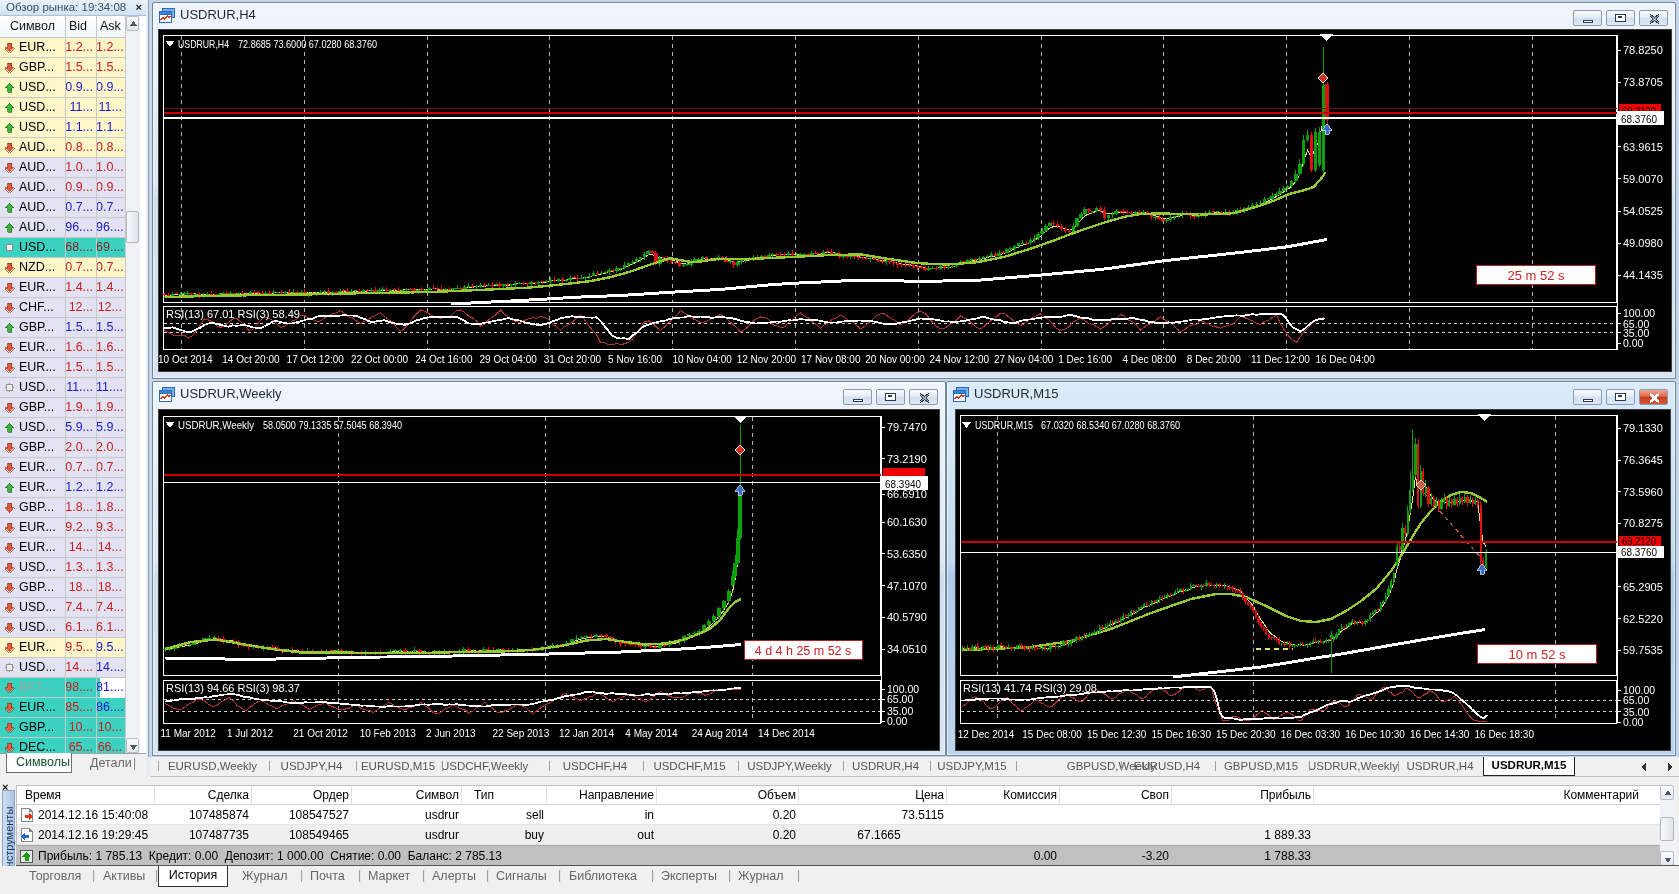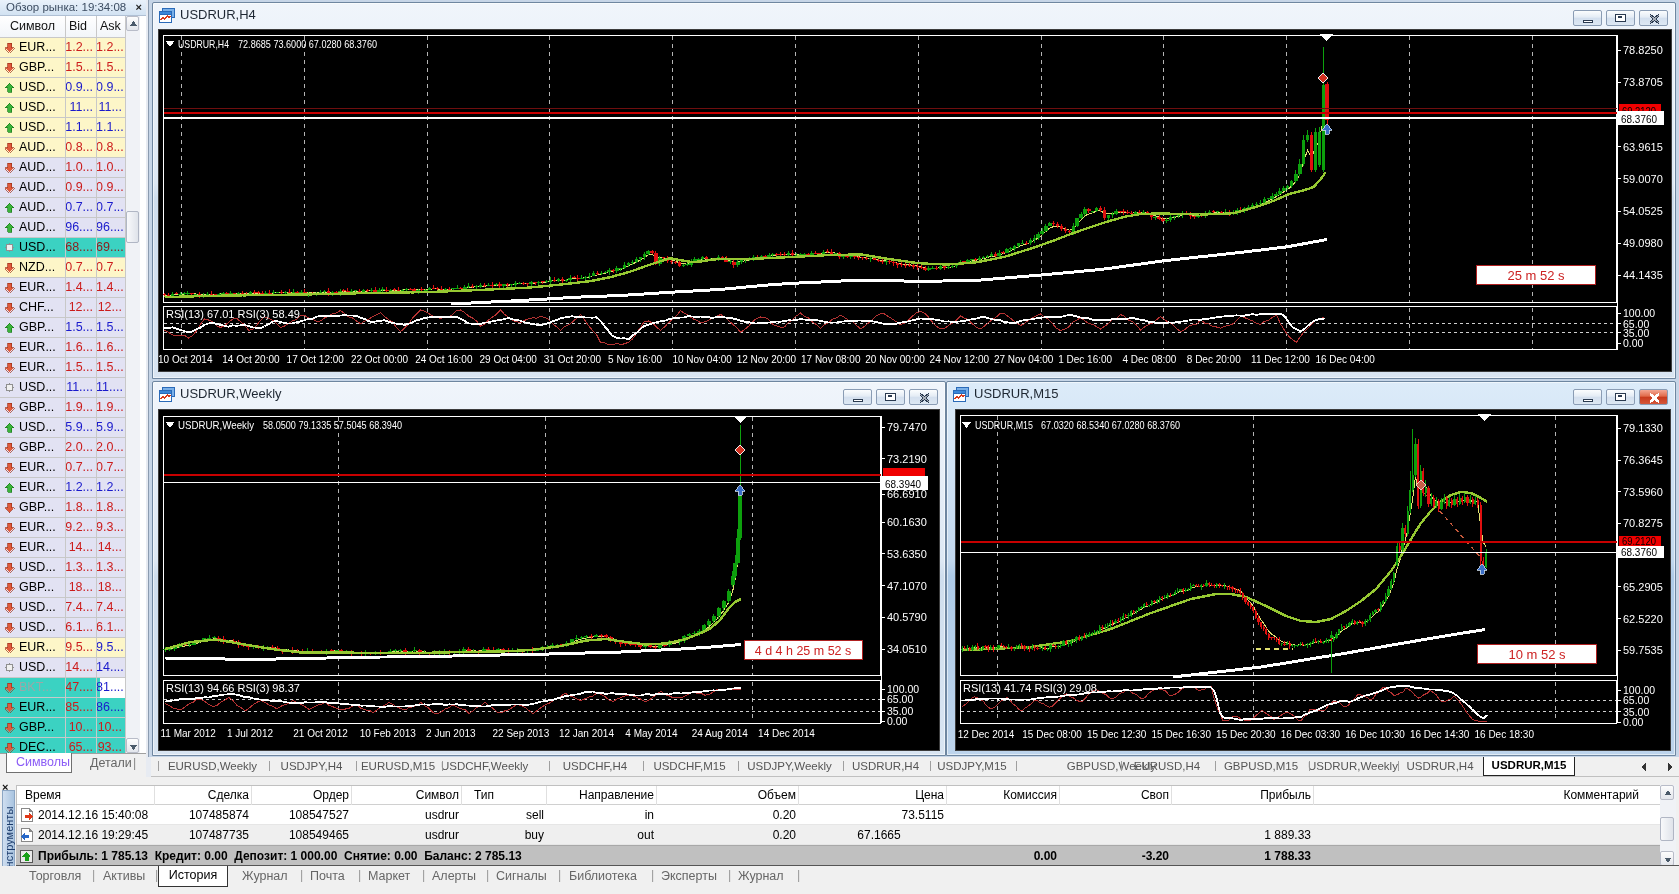--- a/index.html
+++ b/index.html
@@ -547,21 +547,21 @@
           </svg></span>
         <span style="position:absolute;left:19px;top:2px;color:#000">USD...</span>
         <span style="position:absolute;left:65px;top:2px;width:28px;text-align:right;color:#cc1c1c">14....</span>
         <span style="position:absolute;left:96px;top:2px;width:26px;text-align:right;color:#1a1acc">14....</span>
       </div>
       <div style="position:absolute;left:0;top:640px;width:100px;height:20px;background:#3bd2c2;border-bottom:1px solid #c8c8c8;font-size:12.5px">
         <span style="position:absolute;left:4px;top:4px"><svg width="11" height="11" viewBox="0 0 11 11">
             <path d="M3.5 1h4v4.5H10L5.5 10.5 1 5.5h2.5z" fill="#e05a3c" stroke="#a03018" stroke-width="0.7"></path>
           </svg></span>
         <span style="position:absolute;left:19px;top:2px;color:#9aa8a8">BKT...</span>
-        <span style="position:absolute;left:65px;top:2px;width:28px;text-align:right;color:#cc1c1c">47....</span>
+        <span style="position:absolute;left:65px;top:2px;width:28px;text-align:right;color:#cc1c1c">98....</span>
         <span style="position:absolute;left:96px;top:2px;width:26px;text-align:right;color:#1a1acc">81....</span>
       </div>
       <div style="position:absolute;left:0;top:660px;width:125px;height:20px;background:#3bd2c2;border-bottom:1px solid #c8c8c8;font-size:12.5px">
         <span style="position:absolute;left:4px;top:4px"><svg width="11" height="11" viewBox="0 0 11 11">
             <path d="M3.5 1h4v4.5H10L5.5 10.5 1 5.5h2.5z" fill="#e05a3c" stroke="#a03018" stroke-width="0.7"></path>
           </svg></span>
         <span style="position:absolute;left:19px;top:2px;color:#000">EUR...</span>
         <span style="position:absolute;left:65px;top:2px;width:28px;text-align:right;color:#cc1c1c">85....</span>
         <span style="position:absolute;left:96px;top:2px;width:26px;text-align:right;color:#1a1acc">86....</span>
       </div>
@@ -572,38 +572,38 @@
         <span style="position:absolute;left:19px;top:2px;color:#000">GBP...</span>
         <span style="position:absolute;left:65px;top:2px;width:28px;text-align:right;color:#cc1c1c">10...</span>
         <span style="position:absolute;left:96px;top:2px;width:26px;text-align:right;color:#cc1c1c">10...</span>
       </div>
       <div style="position:absolute;left:0;top:700px;width:125px;height:20px;background:#3bd2c2;border-bottom:1px solid #c8c8c8;font-size:12.5px">
         <span style="position:absolute;left:4px;top:4px"><svg width="11" height="11" viewBox="0 0 11 11">
             <path d="M3.5 1h4v4.5H10L5.5 10.5 1 5.5h2.5z" fill="#e05a3c" stroke="#a03018" stroke-width="0.7"></path>
           </svg></span>
         <span style="position:absolute;left:19px;top:2px;color:#000">DEC...</span>
         <span style="position:absolute;left:65px;top:2px;width:28px;text-align:right;color:#cc1c1c">65...</span>
-        <span style="position:absolute;left:96px;top:2px;width:26px;text-align:right;color:#cc1c1c">93...</span>
+        <span style="position:absolute;left:96px;top:2px;width:26px;text-align:right;color:#cc1c1c">66...</span>
       </div>
     </div>
     <div style="position:absolute;left:65px;top:16px;width:1px;height:737px;background:#c8c8c8"></div>
     <div style="position:absolute;left:96px;top:16px;width:1px;height:737px;background:#c8c8c8"></div>
     <div style="position:absolute;left:125px;top:16px;width:1px;height:737px;background:#c8c8c8"></div>
     <div style="position:absolute;left:126px;top:16px;width:14px;height:737px;background:#f0f2f6">
       <div style="position:absolute;left:0;width:13px;height:15px;background:linear-gradient(#fdfdfd,#e3e6ec);border:1px solid #b8bcc8;border-radius:2px;top:0"><svg width="14" height="15">
           <path d="M3.0 9l3.5-5 3.5 5z" fill="#4a5a6a"></path>
         </svg></div>
       <div style="position:absolute;left:0;width:13px;height:15px;background:linear-gradient(#fdfdfd,#e3e6ec);border:1px solid #b8bcc8;border-radius:2px;bottom:0"><svg width="14" height="15">
           <path d="M3.0 6l3.5 5 3.5-5z" fill="#4a5a6a"></path>
         </svg></div>
       <div style="position:absolute;left:0;top:195px;width:13px;height:32px;background:linear-gradient(90deg,#f8f9fb,#dfe3ea);border:1px solid #b0b6c4;border-radius:2px"></div>
     </div>
     <div style="position:absolute;left:0;top:753px;width:146px;height:25px;background:#f0f0f0;border-top:1px solid #a0a0a0;font-size:12.5px">
     <div style="position:absolute;left:6px;top:-1px;width:66px;height:20px;background:#fff;border:1px solid #707070;border-top:none">
-        <span style="position:absolute;left:9px;top:2px;color:#8b5cf6">Символы</span>
+        <span style="position:absolute;left:9px;top:2px;color:#14532d">Символы</span>
       </div>
     <span style="position:absolute;left:90px;top:2px;color:#666">Детали</span>
     <span style="position:absolute;left:133px;top:2px;color:#888">|</span>
     </div>
   </div>
 <div style="position:absolute;left:151px;top:757px;width:1528px;height:20px;background:#f0f0f0;border-bottom:1px solid #c0c0c0;font-size:11.5px;color:#555">
     <span style="position:absolute;left:6px;top:3px;width:111px;text-align:center">EURUSD,Weekly</span>
     <span style="position:absolute;left:6px;top:2px;color:#999">|</span>
     <span style="position:absolute;left:117px;top:3px;width:87px;text-align:center">USDJPY,H4</span>
     <span style="position:absolute;left:117px;top:2px;color:#999">|</span>
@@ -692,21 +692,21 @@
         <span style="position:absolute;left:21px;top:3px">2014.12.16 19:29:45</span>
         <span style="position:absolute;left:102px;top:3px;width:130px;text-align:right">107487735</span>
         <span style="position:absolute;left:202px;top:3px;width:130px;text-align:right">108549465</span>
         <span style="position:absolute;left:312px;top:3px;width:130px;text-align:right">usdrur</span>
         <span style="position:absolute;left:397px;top:3px;width:130px;text-align:right">buy</span>
         <span style="position:absolute;left:507px;top:3px;width:130px;text-align:right">out</span>
         <span style="position:absolute;left:649px;top:3px;width:130px;text-align:right">0.20</span>
         <span style="position:absolute;left:797px;top:3px;width:130px;text-align:center">67.1665</span>
         <span style="position:absolute;left:1164px;top:3px;width:130px;text-align:right">1 889.33</span>
       </div>
-      <div style="position:absolute;left:0;top:59px;width:1644px;height:21px;background:#c0c0c0;border-top:1px solid #a8a8a8;font-size:12px;font-weight:bold;color:#000">
+      <div style="position:absolute;left:0;top:59px;width:1644px;height:21px;background:#c0c0c0;border-top:1px solid #a8a8a8;font-size:12px;font-weight:normal;color:#000">
         <svg width="13" height="13" style="position:absolute;left:3px;top:4px">
           <rect x="0.5" y="0.5" width="12" height="12" fill="#e8e8e8" stroke="#555"></rect>
           <path d="M6.5 2l4 4.5H8.5V11h-4V6.5H2.5z" fill="#18a018"></path>
         </svg>
         <span style="position:absolute;left:21px;top:3px">Прибыль: 1 785.13&nbsp; Кредит: 0.00&nbsp; Депозит: 1 000.00&nbsp; Снятие: 0.00&nbsp; Баланс: 2 785.13</span>
         <span style="position:absolute;left:910px;top:3px;width:130px;text-align:right">0.00</span>
         <span style="position:absolute;left:1022px;top:3px;width:130px;text-align:right">-3.20</span>
         <span style="position:absolute;left:1164px;top:3px;width:130px;text-align:right">1 788.33</span>
       </div>
     </div>

